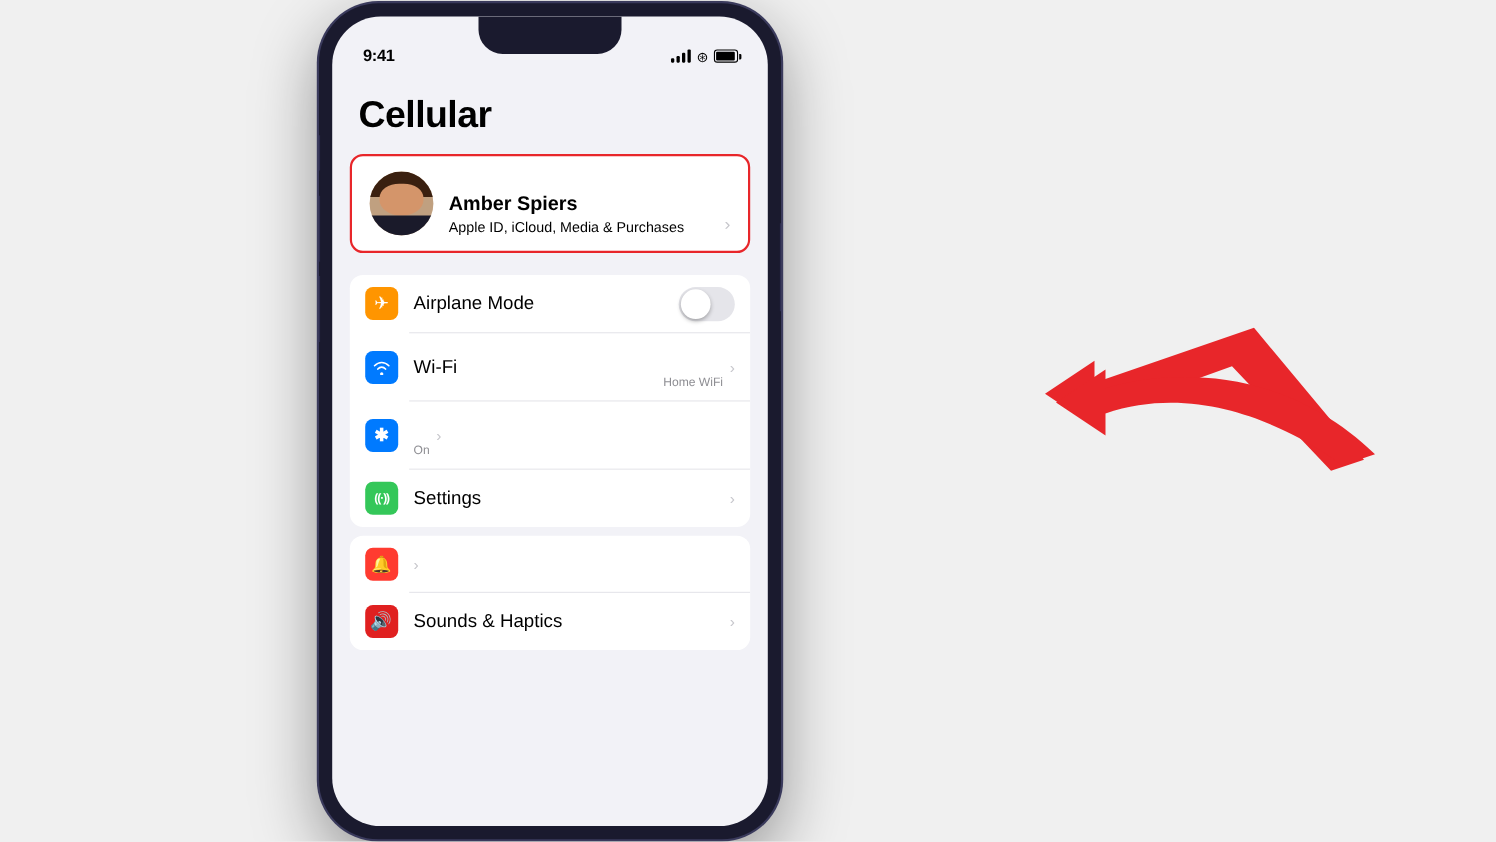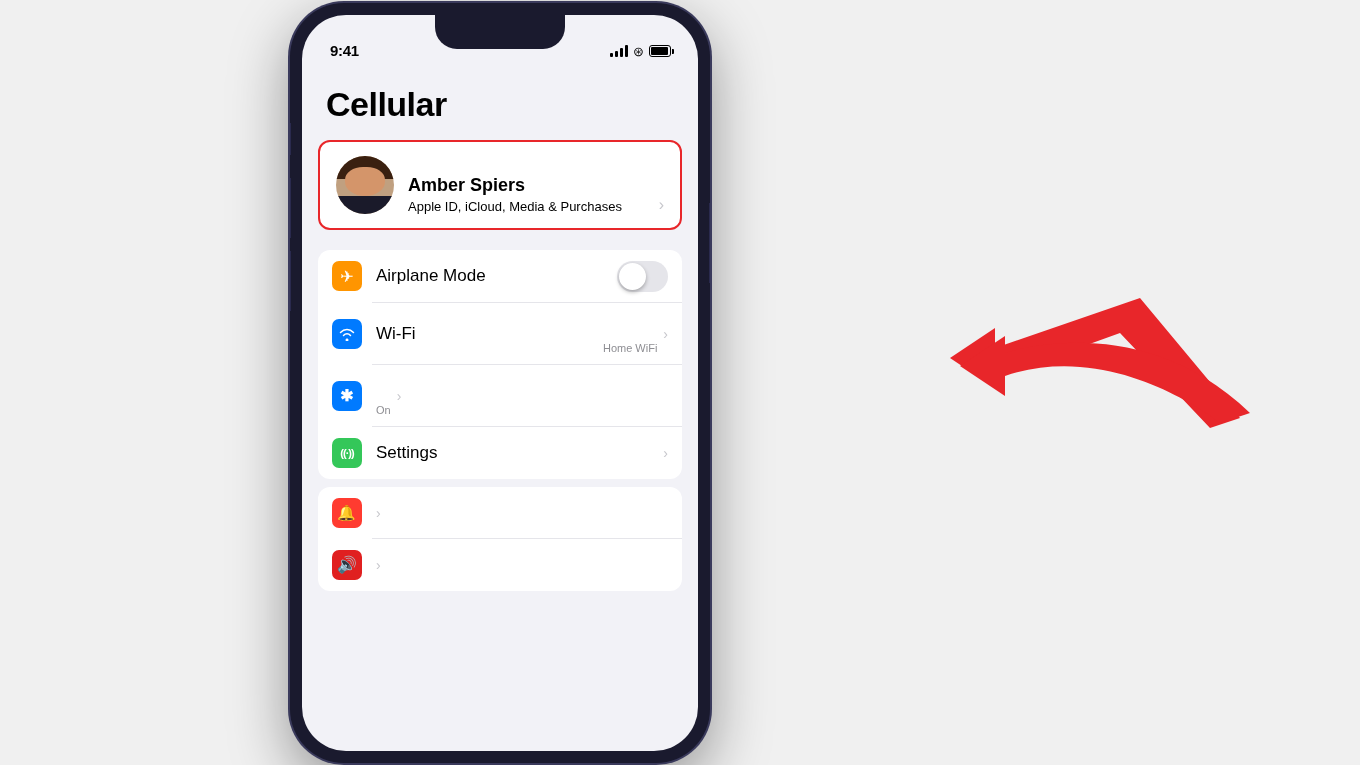--- a/index.html
+++ b/index.html
@@ -440,20 +440,21 @@
 
         <div class="settings-group">
 
           <div class="settings-row">
             <div class="row-icon icon-red" style="font-size:15px;">🔔</div>
             <span class="row-chevron">›</span>
           </div>
 
           <div class="settings-row">
             <div class="row-icon" style="background:#e02020;">🔊</div>
+            <span class="row-label">Sounds &amp; Haptics</span>
             <span class="row-chevron">›</span>
           </div>
         </div>
       </div>
     </div>
   </div>
 </div>
 
 <div class="annotation-container">
   <svg width="400" height="300" viewBox="0 0 400 300" fill="none" xmlns="http://www.w3.org/2000/svg">

